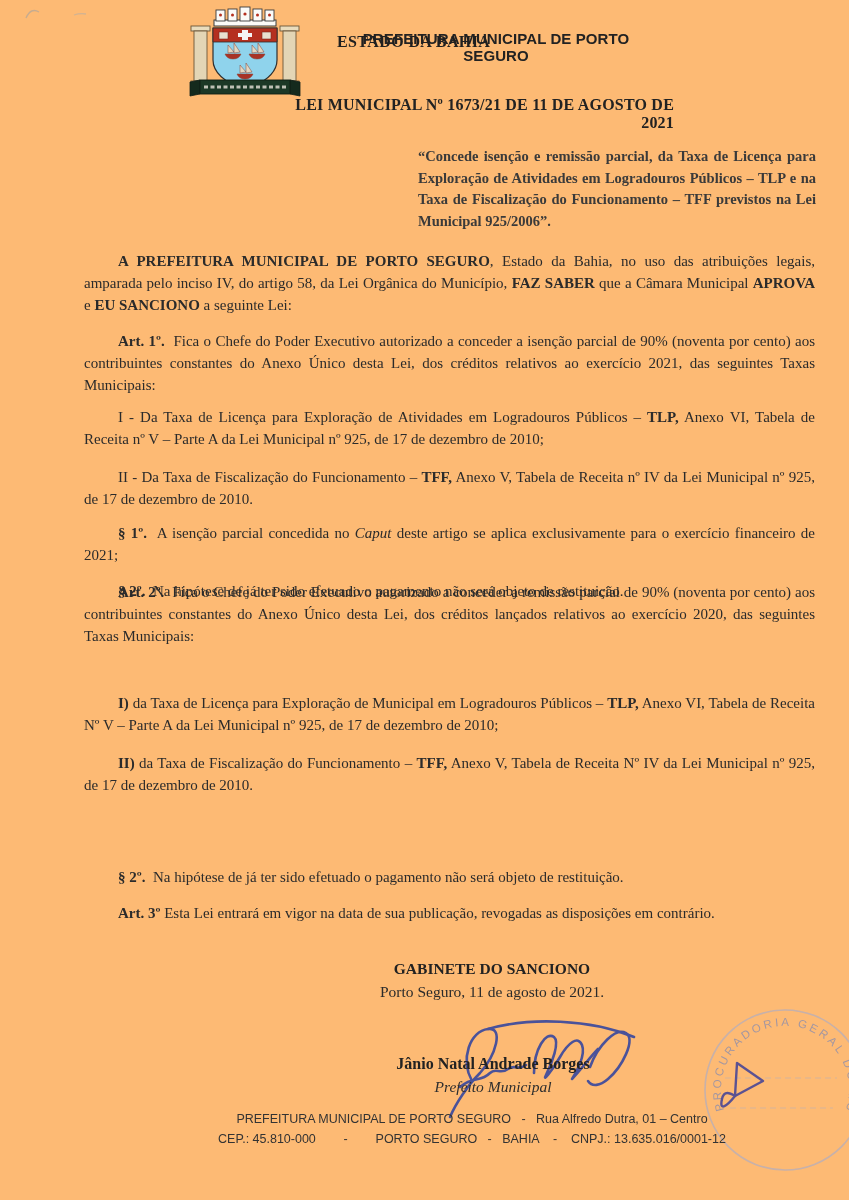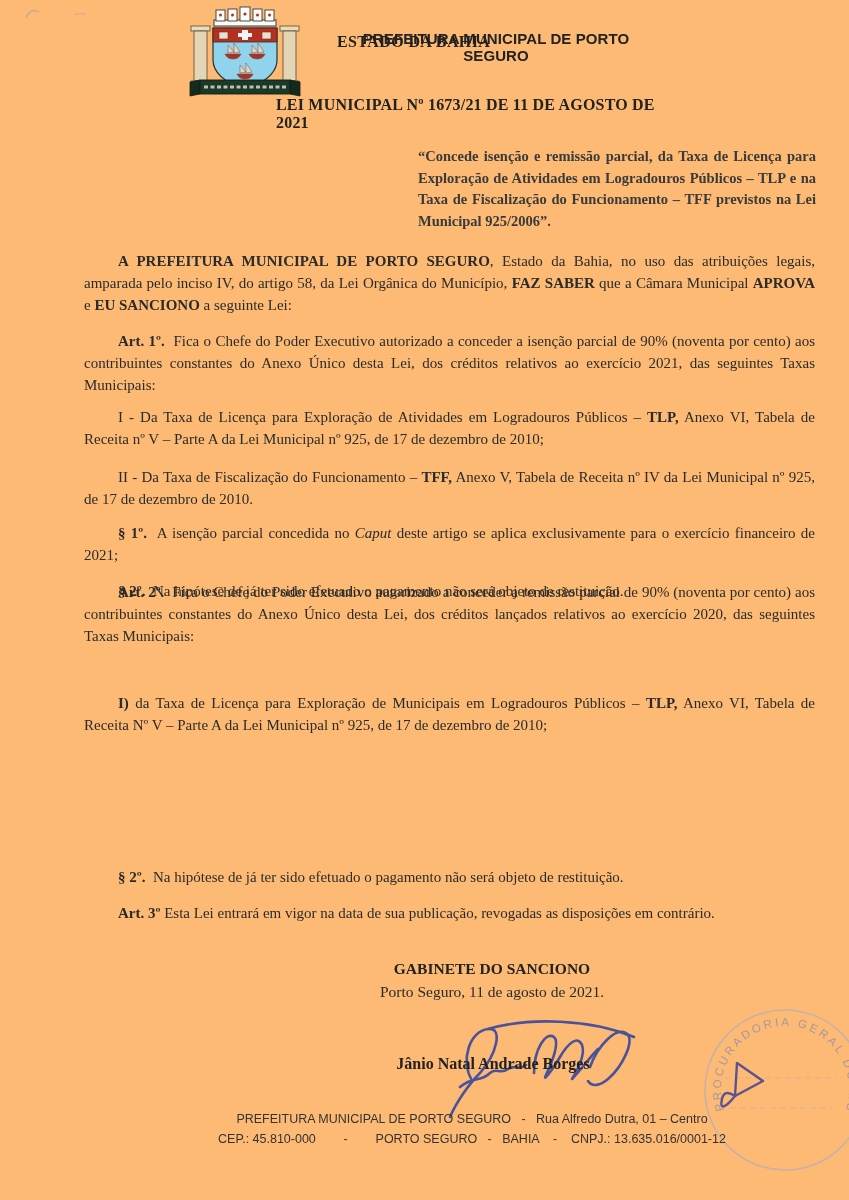--- a/index.html
+++ b/index.html
@@ -10,21 +10,21 @@
   }
   .abs{position:absolute;}
   .b{font-weight:700;}
   .i{font-style:italic;}
   
   .org-name{left:337px; top:30px; width:318px; text-align:center;
     font-family:"Liberation Sans", sans-serif; font-weight:700; font-size:15px;
     letter-spacing:.1px; color:#222;}
   .org-state{left:337px; top:33px; width:318px; 
     font-weight:700; font-size:16px; color:#1f1f1f; letter-spacing:.4px;}
-  .law-title{left:276px; top:96px; width:398px; text-align:left;
+  .law-title{left:276px; top:96px; width:398px; text-align:right;
     font-weight:700; font-size:16px; color:#222; letter-spacing:.2px;}
   
   .epigraph{left:418px; top:146px; width:398px; text-align:justify;
     font-weight:700; font-size:14.5px; line-height:21.5px; color:#3a3a3a;}
   
   .par{left:84px; width:731px; text-indent:34px; text-align:justify;
     font-size:15px; line-height:22px; margin:0;}
   
   .gabinete{left:292px; top:960px; width:400px; text-align:center;
     font-weight:700; font-size:15.5px; color:#222;}
@@ -102,38 +102,40 @@
 
   <div class="abs epigraph">“Concede isenção e remissão parcial, da Taxa de Licença para Exploração de Atividades em Logradouros Públicos – TLP e na Taxa de Fiscalização do Funcionamento – TFF previstos na Lei Municipal 925/2006”.</div>
 
   <p class="abs par" style="top:250px;"><span class="b">A PREFEITURA MUNICIPAL DE PORTO SEGURO</span><span>, Estado da Bahia, no uso das atribuições legais, amparada pelo inciso IV, do artigo 58, da Lei Orgânica do Município, </span><span class="b">FAZ SABER</span><span> que a Câmara Municipal </span><span class="b">APROVA</span><span> e </span><span class="b">EU SANCIONO</span><span> a seguinte Lei:</span></p>
   <p class="abs par" style="top:330px;"><span class="b">Art. 1º.</span><span>&nbsp; Fica o Chefe do Poder Executivo autorizado a conceder a isenção parcial de 90% (noventa por cento) aos contribuintes constantes do Anexo Único desta Lei, dos créditos relativos ao exercício 2021, das seguintes Taxas Municipais:</span></p>
   <p class="abs par" style="top:406px;"><span>I - Da Taxa de Licença para Exploração de Atividades em Logradouros Públicos – </span><span class="b">TLP,</span><span> Anexo VI, Tabela de Receita nº V – Parte A da Lei Municipal nº 925, de 17 de dezembro de 2010;</span></p>
   <p class="abs par" style="top:466px;"><span>II - Da Taxa de Fiscalização do Funcionamento – </span><span class="b">TFF,</span><span> Anexo V, Tabela de Receita nº IV da Lei Municipal nº 925, de 17 de dezembro de 2010.</span></p>
   <p class="abs par" style="top:522px;"><span class="b">§ 1º.</span><span>&nbsp; A isenção parcial concedida no </span><span class="i">Caput</span><span> deste artigo se aplica exclusivamente para o exercício financeiro de 2021;</span></p>
   <p class="abs par" style="top:580px;"><span class="b">§ 2º.</span><span>&nbsp; Na hipótese de já ter sido efetuado o pagamento não será objeto de restituição.</span></p>
   <p class="abs par" style="top:581px;"><span class="b">Art. 2º.</span><span>&nbsp; Fica o Chefe do Poder Executivo autorizado a conceder a remissão parcial de 90% (noventa por cento) aos contribuintes constantes do Anexo Único desta Lei, dos créditos lançados relativos ao exercício 2020, das seguintes Taxas Municipais:</span></p>
-  <p class="abs par" style="top:692px;"><span class="b">I)</span><span> da Taxa de Licença para Exploração de Municipais em Logradouros Públicos – </span><span class="b">TLP,</span><span> Anexo VI, Tabela de Receita Nº V – Parte A da Lei Municipal nº 925, de 17 de dezembro de 2010;</span></p>
+  <p class="abs par" style="top:692px;"><span class="b">I)</span><span> da Taxa de Licença para Exploração de Municipal em Logradouros Públicos – </span><span class="b">TLP,</span><span> Anexo VI, Tabela de Receita Nº V – Parte A da Lei Municipal nº 925, de 17 de dezembro de 2010;</span></p>
+  <p class="abs par" style="top:752px;"><span class="b">II)</span><span> da Taxa de Fiscalização do Funcionamento – </span><span class="b">TFF,</span><span> Anexo V, Tabela de Receita Nº IV da Lei Municipal nº 925, de 17 de dezembro de 2010.</span></p>
   <p class="abs par" style="top:866px;"><span class="b">§ 2º.</span><span>&nbsp; Na hipótese de já ter sido efetuado o pagamento não será objeto de restituição.</span></p>
   <p class="abs par" style="top:902px;"><span class="b">Art. 3º</span><span> Esta Lei entrará em vigor na data de sua publicação, revogadas as disposições em contrário.</span></p>
 
   <div class="abs gabinete">GABINETE DO SANCIONO</div>
   <div class="abs date-line">Porto Seguro, 11 de agosto de 2021.</div>
 
   <svg class="abs" style="left:430px;top:1015px;" width="225" height="108" viewBox="0 0 225 108">
     <g fill="none" stroke="#3b4a9e" stroke-width="2.6" stroke-linecap="round" stroke-linejoin="round" opacity="0.92">
       <path d="M42,66 C30,44 40,16 58,14 C74,12 66,40 50,58 C38,70 26,88 20,102"></path>
       <path d="M30,72 C44,60 50,68 60,58 C66,52 70,60 78,54 C84,49 88,56 96,50"></path>
       <path d="M104,58 C104,34 116,16 124,22 C130,27 122,48 116,60 C112,68 122,56 130,42 C138,28 148,20 152,30 C156,40 146,58 142,64 C150,56 160,42 168,34"></path>
       <path d="M160,52 C168,30 186,12 196,18 C206,25 192,52 178,64 C170,71 162,72 158,66"></path>
       <path d="M58,14 C100,2 160,4 204,22"></path>
     </g>
   </svg>
 
   <div class="abs signer-name">Jânio Natal Andrade Borges</div>
+  <div class="abs signer-title">Prefeito Municipal</div>
 
   <svg class="abs" style="left:675px;top:990px;" width="235" height="220" viewBox="0 0 235 220">
     <circle cx="110" cy="100" r="80" fill="none" stroke="#b4aebc" stroke-width="1.6" opacity="0.75"></circle>
     <path id="stampArc" d="M 49.9,121.9 A 64,64 0 1 1 170.1,121.9" fill="none" stroke="none"></path>
     <text font-family="Liberation Sans, sans-serif" font-size="11.5" letter-spacing="2.8" fill="#9a93a6" opacity="0.9">
       <textPath href="#stampArc" startOffset="2">PROCURADORIA GERAL DO MUNI</textPath>
     </text>
     <line x1="50" y1="88" x2="162" y2="88" stroke="#b5aeba" stroke-width="1.2" stroke-dasharray="6 4" opacity="0.55"></line>
     <line x1="55" y1="118" x2="158" y2="118" stroke="#b5aeba" stroke-width="1.2" stroke-dasharray="6 4" opacity="0.55"></line>
     <g fill="none" stroke="#4a4796" stroke-width="2.4" stroke-linecap="round" stroke-linejoin="round" opacity="0.9">

